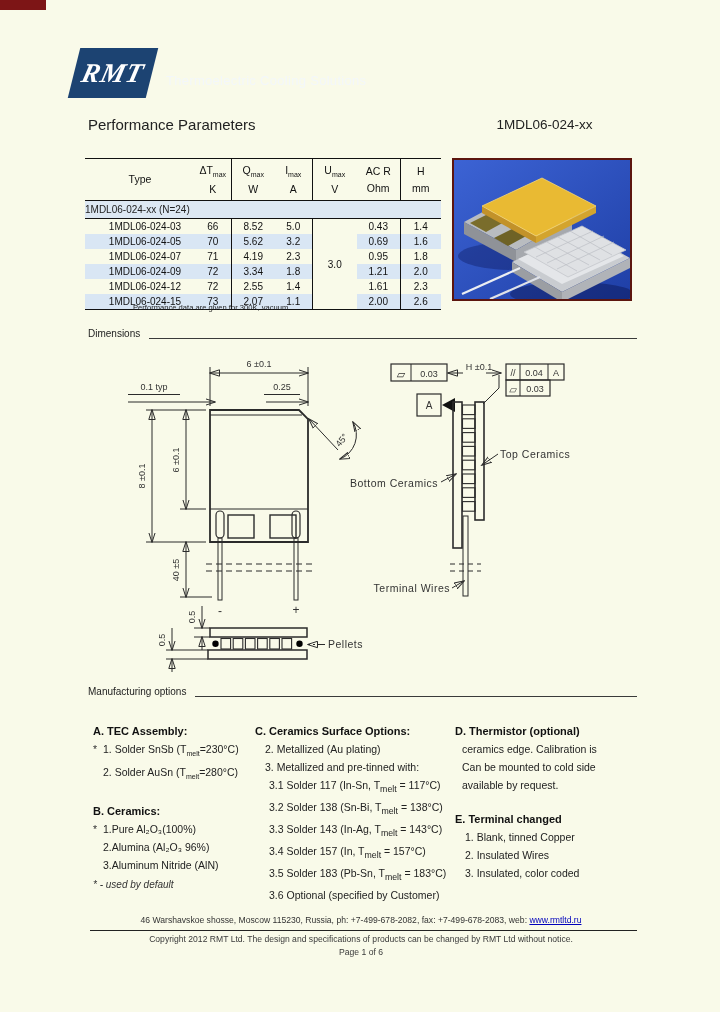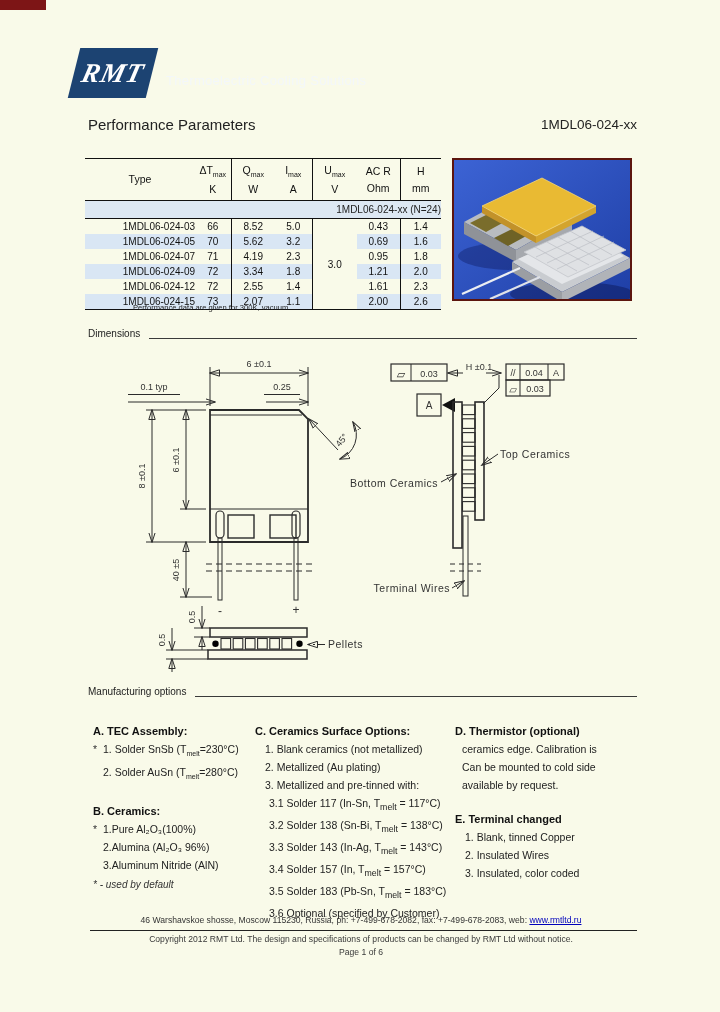--- a/index.html
+++ b/index.html
@@ -14,32 +14,32 @@
       #86a5bb 50%,#86a5bb 58%,#9fb8c9 58%,#9fb8c9 64%,#c6d6e1 64%,#c6d6e1 70%,
       #ecf2f5 70%,#ecf2f5 74%,#bbcfdb 74%,#bbcfdb 78%,#f0f5f7 78%,#f0f5f7 82%,
       #c8d8e1 82%,#c8d8e1 87%,#f4f7f9 87%,#f4f7f9 90%,#9db6c8 90%,#9db6c8 95%,#d9e4ea 95%);}
   .logo{position:absolute;left:74px;top:48px;width:78px;height:50px;background:#1c4372;
         transform:skewX(-14deg);display:flex;align-items:center;justify-content:center;}
   .logo-text{font-family:"Liberation Serif",serif;font-style:italic;font-weight:bold;
         font-size:27px;color:#ffffff;letter-spacing:1px;}
   .tagline{position:absolute;left:166px;top:73px;font-size:13px;color:#f3f7fa;letter-spacing:.3px;}
   
   .perf-title{position:absolute;left:88px;top:116px;font-size:15px;color:#222;}
-  .part-no{position:absolute;left:452px;top:117px;width:185px;text-align:right;font-size:13.5px;color:#222;}
+  .part-no{position:absolute;left:452px;top:117px;width:185px;text-align:center;font-size:13.5px;color:#222;}
   .sec-head{position:absolute;display:flex;align-items:flex-end;gap:9px;font-size:10px;color:#222;}
   .sec-head .rule{flex:1;border-top:1.5px solid #3a3a3a;height:0;}
   
   .tbl-wrap{position:absolute;left:85px;top:158px;}
   table{border-collapse:collapse;table-layout:fixed;width:356px;
         border-top:1.7px solid #111;border-bottom:1.7px solid #111;}
   th{font-weight:normal;font-size:10.5px;line-height:1.55;padding:3px 0 3px;border-bottom:1.4px solid #111;color:#111;text-align:center;}
   th sub,.itxt sub{font-size:7px;}
-  .subhead td{background:#dde8f3;text-align:right;font-size:10px;padding:2px 0;border-bottom:1.2px solid #111;color:#222;}
+  .subhead td{background:#dde8f3;text-align:left;font-size:10px;padding:2px 0;border-bottom:1.2px solid #111;color:#222;}
   tbody td{text-align:center;font-size:10px;padding:1px 0;height:13px;color:#111;}
-  td.type{text-align:right;padding-left:10px;}
+  td.type{text-align:center;padding-left:10px;}
   tr.alt td{background:#d9e6f4;}
   .sep{border-left:1.2px solid #111;}
   .tbl-note{position:absolute;left:88px;top:303px;font-size:7.6px;color:#222;padding-left:45px;}
   
   .photo{position:absolute;left:452px;top:158px;width:180px;height:143px;border:2px solid #5c150e;box-sizing:border-box;background:#2a51c3;}
   
   .drawing{position:absolute;left:80px;top:352px;}
   .drawing line,.drawing path,.drawing rect,.drawing polyline{stroke:#2b2b2b;fill:none;}
   .drawing text{fill:#333;stroke:none;font-family:"Liberation Sans",sans-serif;}
   .dimtxt{font-size:9px;}
@@ -364,24 +364,20 @@
       <span class="star"></span>
       <span class="itxt">3.Aluminum Nitride (AlN)</span>
     </div>
     <div class="note-default">* - used by default</div>
   </div>
 
   <div class="mcol" style="left:255px;top:722px;width:200px;">
     <div class="mtitle">C. Ceramics Surface Options:</div>
     <div class="opt-item">
         <span class="star"></span>
-        <span class="itxt">1. Blank ceramics (not metallized)</span>
-      </div>
-    <div class="opt-item">
-        <span class="star"></span>
         <span class="itxt">2. Metallized (Au plating)</span>
       </div>
     <div class="opt-item">
         <span class="star"></span>
         <span class="itxt">3. Metallized and pre-tinned with:</span>
       </div>
     <div class="sub-item"><span>3.1 Solder 117 (In-Sn, T</span><sub>melt</sub><span> = 117°C)</span></div>
     <div class="sub-item"><span>3.2 Solder 138 (Sn-Bi, T</span><sub>melt</sub><span> = 138°C)</span></div>
     <div class="sub-item"><span>3.3 Solder 143 (In-Ag, T</span><sub>melt</sub><span> = 143°C)</span></div>
     <div class="sub-item"><span>3.4 Solder 157 (In, T</span><sub>melt</sub><span> = 157°C)</span></div>

